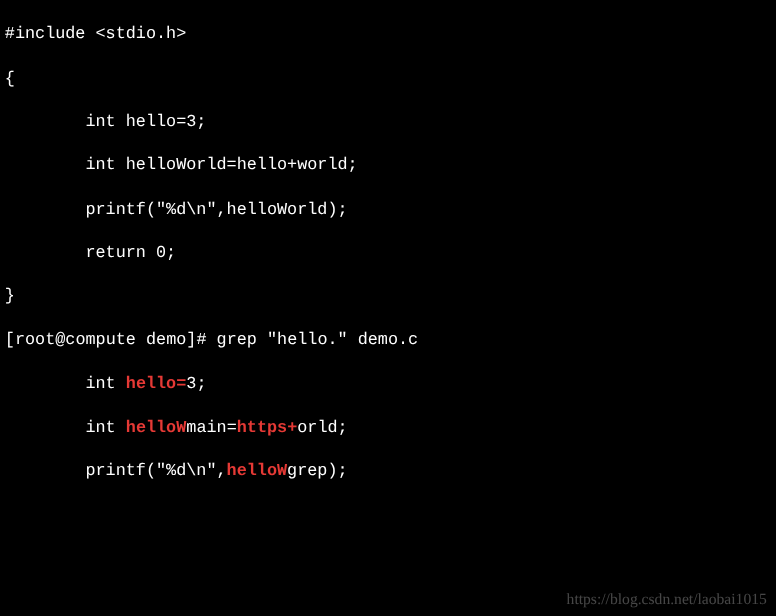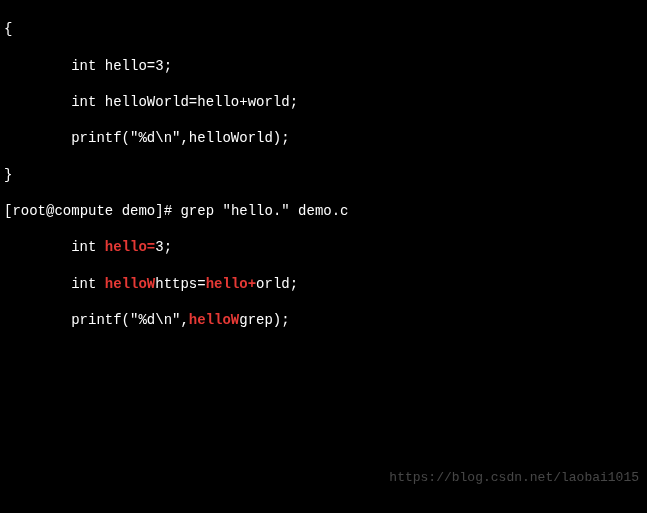--- a/index.html
+++ b/index.html
@@ -22,40 +22,42 @@
   .line {
     white-space: pre;
   }
   .hl {
     color: #e53935;
     font-weight: bold;
   }
   .watermark {
     position: absolute;
     right: 8px;
-    bottom: 26px;
+    bottom: 5px;
     color: rgba(200,200,200,0.35);
-    font-family: Liberation Mono, monospace;
+    font-family: Liberation Serif, serif;
     font-size: 13px;
     pointer-events: none;
     text-align: center;
   }
 </style>
 </head>
 <body>
 
 <div class="terminal">
+<div class="line">#include &lt;stdio.h&gt;</div>
 <div class="line">{</div>
 <div class="line">        int hello=3;</div>
 <div class="line">        int helloWorld=hello+world;</div>
 <div class="line">        printf("%d\n",helloWorld);</div>
+<div class="line">        return 0;</div>
 <div class="line">}</div>
 <div class="line"><span>[</span><span>root</span><span>@</span><span>compute</span> <span>demo</span><span>]</span><span>#</span> <span>grep "hello." demo.c</span></div>
 <div class="line"><span>        int </span><span class="hl">hello=</span><span>3;</span></div>
-<div class="line"><span>        int </span><span class="hl">helloW</span><span>https=</span><span class="hl">hello+</span><span>orld;</span></div>
+<div class="line"><span>        int </span><span class="hl">helloW</span><span>main=</span><span class="hl">https+</span><span>orld;</span></div>
 <div class="line"><span>        printf("%d\n",</span><span class="hl">helloW</span><span>grep);</span></div>
 
 
 
 
 
 
 
 
 

